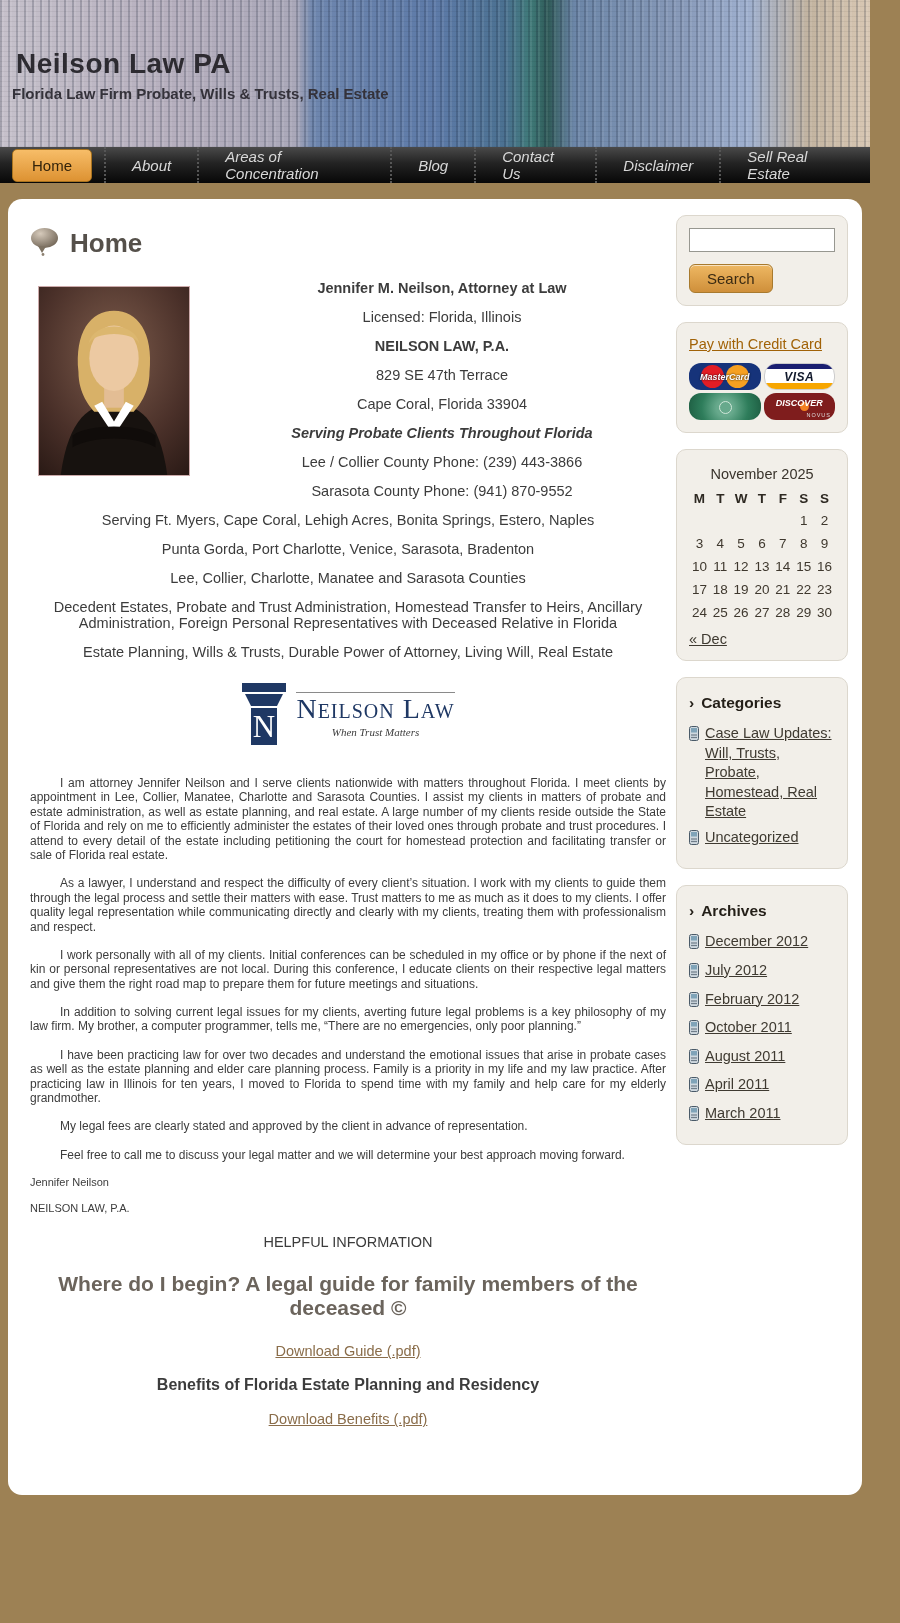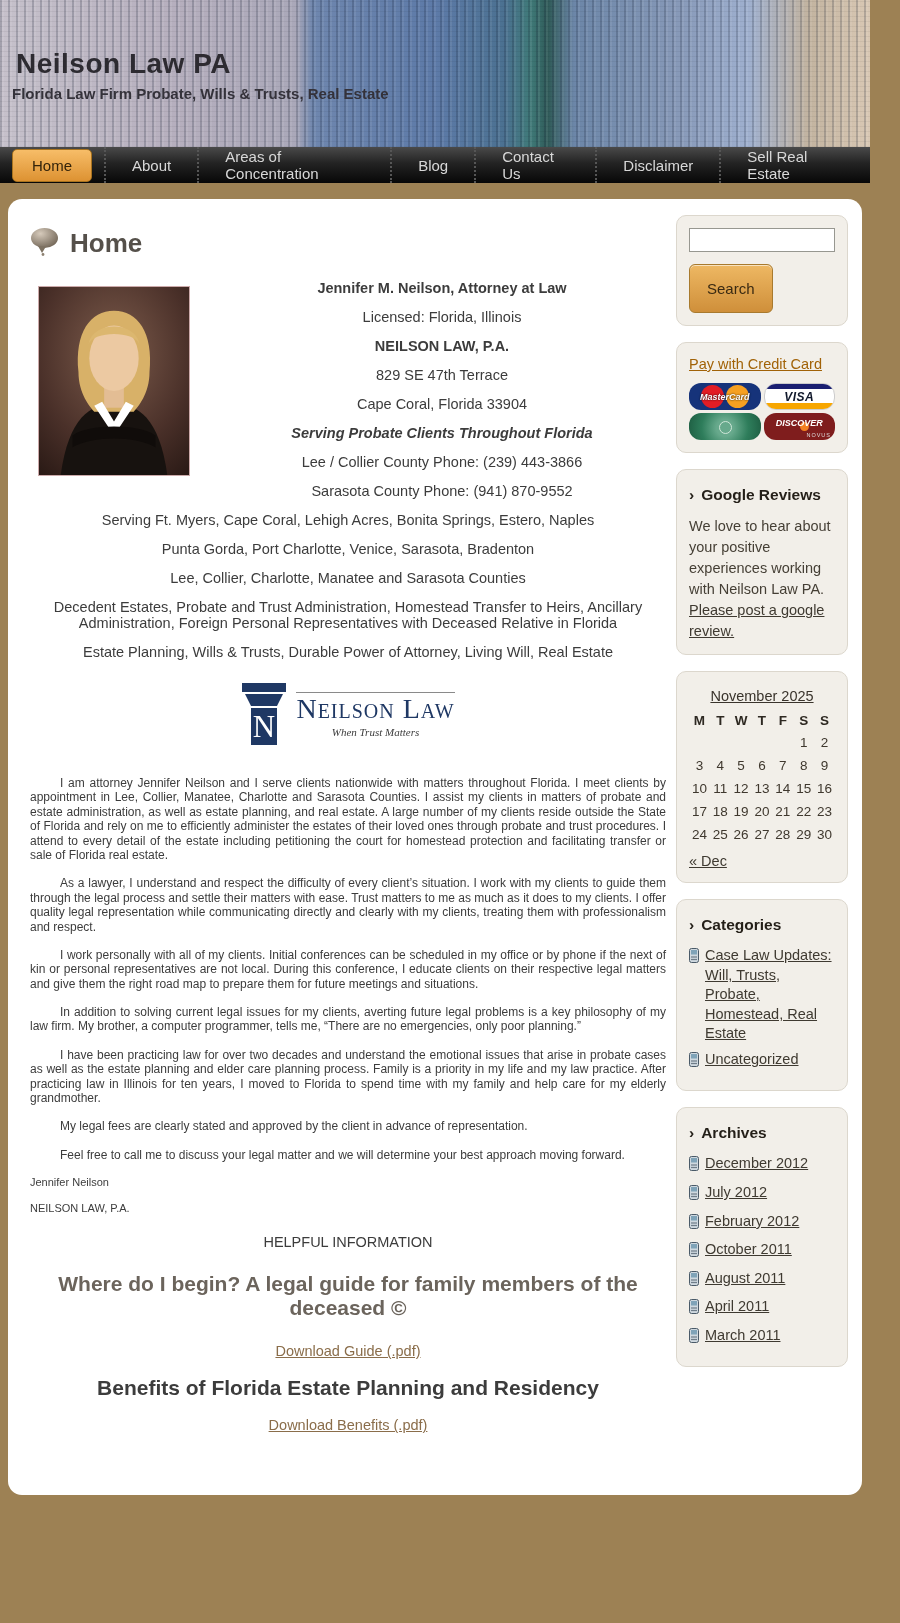--- a/index.html
+++ b/index.html
@@ -15,21 +15,21 @@
       repeating-linear-gradient(90deg, rgba(20,30,50,.20) 0 2px, rgba(255,255,255,.07) 2px 4px, transparent 4px 8px),
       linear-gradient(90deg,#c6c1cb 0%,#b6afbe 20%,#aaa8b9 34%,#6e86ae 36%,#5d7aa8 50%,#4b7191 58%,#3f7a78 61%,#2f5a58 63%,#6c86a8 66%,#8799b8 78%,#9fb0cf 86%,#c3b4a0 93%,#d9c8b4 100%);
   }
   .site-titles{ position:absolute; left:12px; top:44px; }
   .site-title{ margin:4px; font-size:28px; font-weight:bold; color:#2d2b31; letter-spacing:.5px; }
   .site-tagline{ margin:5px 0 0; font-size:15px; font-weight:bold; color:#34323a; }
 
   
   .nav{ background:linear-gradient(#4a4a4a,#232323 45%,#070707); height:36px; display:flex; align-items:stretch; padding-left:12px; }
   .nav-item{ display:flex; align-items:center; padding:0 26px; color:#d8d8d8; font-size:15px; text-decoration:none; }
-  .nav-item + .nav-item{ border-left:2px dotted #565656; }
+  .nav-item + .nav-item{ border-left:2px dotted #565656;font-style:italic; }
   .nav-item.active{
     align-self:center; padding:7px 19px; margin-right:12px;
     background:linear-gradient(#f7bd68,#dd9232); border:1px solid #a8731f;
     border-radius:5px; color:#33230a;
   }
 
   
   .card{ display:flex; margin:16px 8px 0; background:#fff; border-radius:14px; min-height:1296px; }
   .main{ flex:1; min-width:0; padding:22px 10px 30px 22px; }
   .page-title{ display:flex; align-items:center; gap:10px; margin:6px 0 20px; }
@@ -41,50 +41,50 @@
   .logo-right{ padding-top:10px; }
   .logo-rule{ border-top:1px solid #8a8a8a; margin-bottom:1px; }
   .logo-name{ font-family:"Liberation Serif",serif; font-variant:small-caps; font-size:28px; color:#1f3864; letter-spacing:1px; line-height:1.05; }
   .logo-tag{ font-family:"Liberation Serif",serif; font-style:italic; font-size:11px; color:#3c3c3c; text-align:center; margin-top:3px; }
   p.body{ text-align:justify; font-size:12px; line-height:1.2; color:#3c3c3c; margin:0 0 14px; text-indent:30px; }
   p.sig{ text-indent:0; text-align:left; font-size:11px; color:#3c3c3c; margin:0 0 14px; }
   .helpful-h{ text-align:center; font-size:14.5px; color:#3c3c3c; margin:20px 0 14px; }
   .guide-title{ text-align:center; font-size:21px; font-weight:bold; color:#6b645c; margin:22px 0 22px; }
   .dl-row{ text-align:center; margin:0 0 16px; }
   a.dl{ color:#8a6d4a; font-size:14.5px; }
-  .benefits{ text-align:center; font-size:21px; font-weight:bold; color:#3c3c3c; margin:8px 0 16px; }
+  .benefits{ text-align:center; font-size:16px; font-weight:bold; color:#3c3c3c; margin:8px 0 16px; }
 
   
   .sidebar{ width:186px; padding:16px 14px 16px 0; }
   .widget{ background:#f2efe9; border:1px solid #dcd7cd; border-radius:10px; padding:12px; margin-bottom:16px; }
   .widget h3{ margin:4px 0 12px; font-size:15.5px; color:#241f18; }
   .chev{ font-weight:bold; margin-right:7px; }
   .search-input{ width:100%; height:24px; border:1px solid #979790; background:#fff; }
-  .search-btn{ margin-top:12px; background:linear-gradient(#eeb863,#cf8f3a); border:1px solid #a87a2e; border-radius:6px; padding:15px 17px; font-size:15px; color:#3a2a12; box-shadow:inset 0 1px 0 rgba(255,255,255,.6); cursor:pointer; }
+  .search-btn{ margin-top:12px; background:linear-gradient(#eeb863,#cf8f3a); border:1px solid #a87a2e; border-radius:6px; padding:5px 17px; font-size:15px; color:#3a2a12; box-shadow:inset 0 1px 0 rgba(255,255,255,.6); cursor:pointer; }
   a.side-link{ color:#3f3a31; font-size:14.5px; }
   .pay-link{ color:#a16207; font-size:14.5px; }
   .cards{ display:grid; grid-template-columns:1fr 1fr; gap:3px; margin-top:10px; }
   .ccard{ height:27px; border-radius:12px; position:relative; overflow:hidden; }
   .cc-mc{ background:#16337a; }
   .cc-mc .circ-l{ position:absolute; left:12px; top:2px; width:23px; height:23px; border-radius:50%; background:#e21d25; }
   .cc-mc .circ-r{ position:absolute; right:12px; top:2px; width:23px; height:23px; border-radius:50%; background:#f6a021; }
   .cc-mc .txt{ position:absolute; inset:0; display:flex; align-items:center; justify-content:center; color:#fff; font-size:9px; font-weight:bold; font-style:italic; text-shadow:0 0 2px #000; }
   .cc-visa{ background:#fff; border:1px solid #ccc; }
   .cc-visa .band-t{ position:absolute; top:0; left:0; right:0; height:5px; background:#1a1f71; }
   .cc-visa .band-b{ position:absolute; bottom:0; left:0; right:0; height:6px; background:#f7a600; }
   .cc-visa .txt{ position:absolute; inset:0; display:flex; align-items:center; justify-content:center; color:#0f172a; font-size:12px; font-weight:bold; font-style:italic; letter-spacing:.5px; }
   .cc-amex{ background:radial-gradient(circle at 50% 55%, #67a98c 0 22%, #2e7d5b 60%, #1d5c41); }
   .cc-amex .emblem{ position:absolute; left:50%; top:50%; width:13px; height:13px; margin:-6px 0 0 -6px; border:1px solid #cfe6d8; border-radius:50%; }
   .cc-disc{ background:#7f1d1d; }
   .cc-disc .odot{ position:absolute; left:50%; top:50%; width:9px; height:9px; margin:-5px 0 0 1px; border-radius:50%; background:#f48120; }
   .cc-disc .txt{ position:absolute; top:5px; left:0; right:0; text-align:center; color:#fff; font-size:9px; font-weight:bold; font-style:italic; }
   .cc-disc .novus{ position:absolute; bottom:2px; right:4px; color:#ddd; font-size:5.5px; letter-spacing:1px; }
   .rev-text{ font-size:14.5px; color:#453f35; line-height:1.45; margin:0; }
 
-  .cal-caption{ text-align:center; font-size:14.5px; color:#3a342c; margin:4px 0 6px;text-decoration:underline; }
+  .cal-caption{ text-align:center; font-size:14.5px; color:#3a342c; margin:4px 0 6px; }
   table.cal{ width:100%; border-collapse:collapse; }
   table.cal th{ font-size:13.5px; color:#2e2922; padding:3px 1px; }
   table.cal td{ font-size:13.5px; color:#3f382e; text-align:center; padding:4px 1px; }
   .cal-prev{ margin-top:6px; }
 
   ul.side-list{ list-style:none; margin:0; padding:0; }
   ul.side-list li{ display:flex; gap:6px; align-items:flex-start; margin-bottom:6px; font-size:14.5px; line-height:1.35; }
   ul.side-list .ph{ flex:0 0 auto; margin-top:2px; }
 </style>
 </head>
@@ -218,25 +218,20 @@
             <div class="emblem"></div>
           </div>
           <div class="ccard cc-disc">
             <div class="odot"></div>
             <span class="txt">DISCOVER</span>
             <span class="novus">NOVUS</span>
           </div>
         </div>
       </div>
 
-      <div class="widget">
-        <h3><span class="chev">›</span><span>Google Reviews</span></h3>
-        <p class="rev-text"><span>We love to hear about your positive experiences working with Neilson Law PA.</span>
-        <a class="side-link" href="#">Please post a google review.</a></p>
-      </div>
 
       <div class="widget">
         <div class="cal-caption">November 2025</div>
         <table class="cal">
           <tbody>
               <tr>
             <th>M</th>
             <th>T</th>
             <th>W</th>
             <th>T</th>

